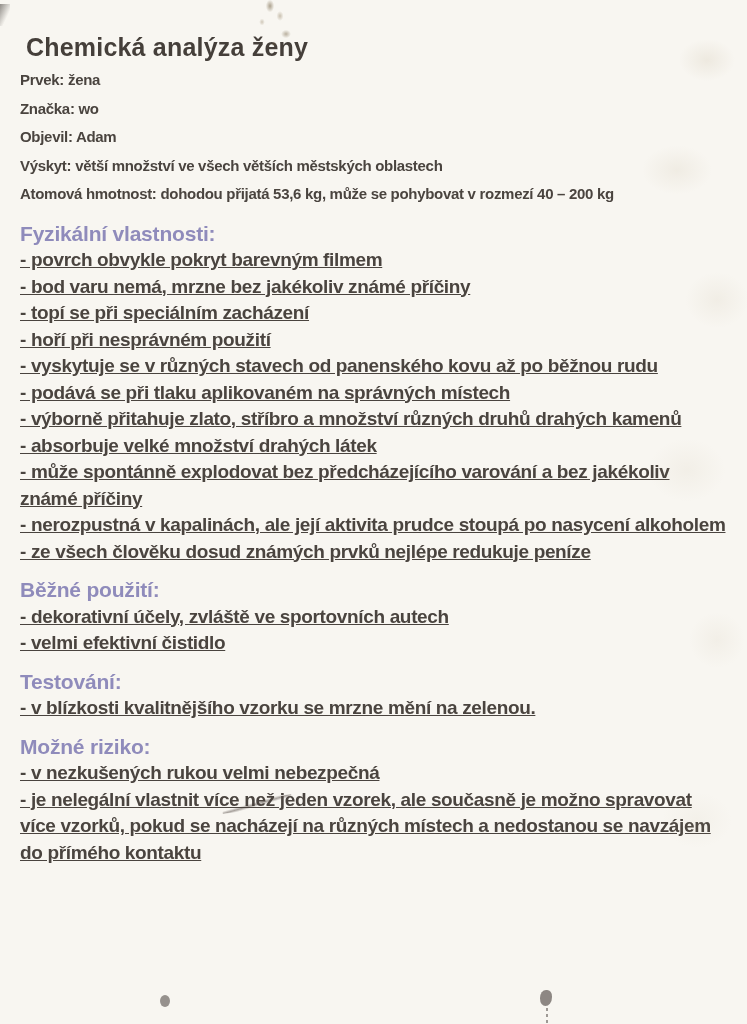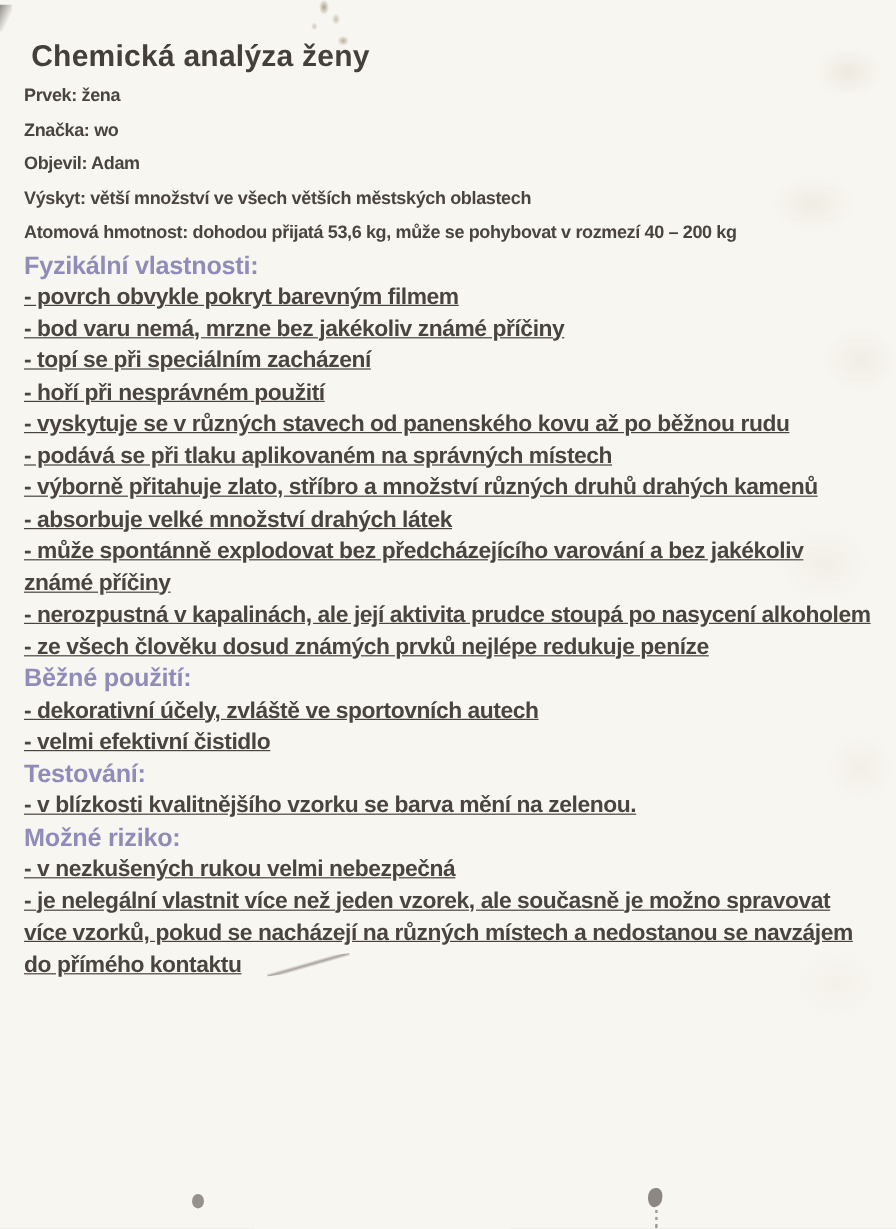--- a/index.html
+++ b/index.html
@@ -46,20 +46,21 @@
   .intro-line {
     font-size: 15px;
     line-height: 28.5px;
     letter-spacing: -0.3px;
   }
   .section-heading {
     font-size: 21px;
     line-height: 26.5px;
     letter-spacing: -0.2px;
     color: #8f8bbb;
+    margin-top: 12px;
   }
   .item {
     font-size: 19px;
     line-height: 26.5px;
     letter-spacing: -0.35px;
     text-decoration: underline;
   }
   
   .artifact { position: absolute; pointer-events: none; }
   .corner-mark {
@@ -139,21 +140,21 @@
   </div>
 
   <div>
     <div class="section-heading">Běžné použití:</div>
     <div class="item">- dekorativní účely, zvláště ve sportovních autech</div>
     <div class="item">- velmi efektivní čistidlo</div>
   </div>
 
   <div>
     <div class="section-heading">Testování:</div>
-    <div class="item">- v blízkosti kvalitnějšího vzorku se barva mění na zelenou.</div>
+    <div class="item">- v blízkosti kvalitnějšího vzorku se mrzne mění na zelenou.</div>
   </div>
 
   <div>
     <div class="section-heading">Možné riziko:</div>
     <div class="item">- v nezkušených rukou velmi nebezpečná</div>
     <div class="item">- je nelegální vlastnit více než jeden vzorek, ale současně je možno spravovat více vzorků, pokud se nacházejí na různých místech a nedostanou se navzájem do přímého kontaktu</div>
   </div>
 
 
   <div class="artifact scratch-test"></div>

